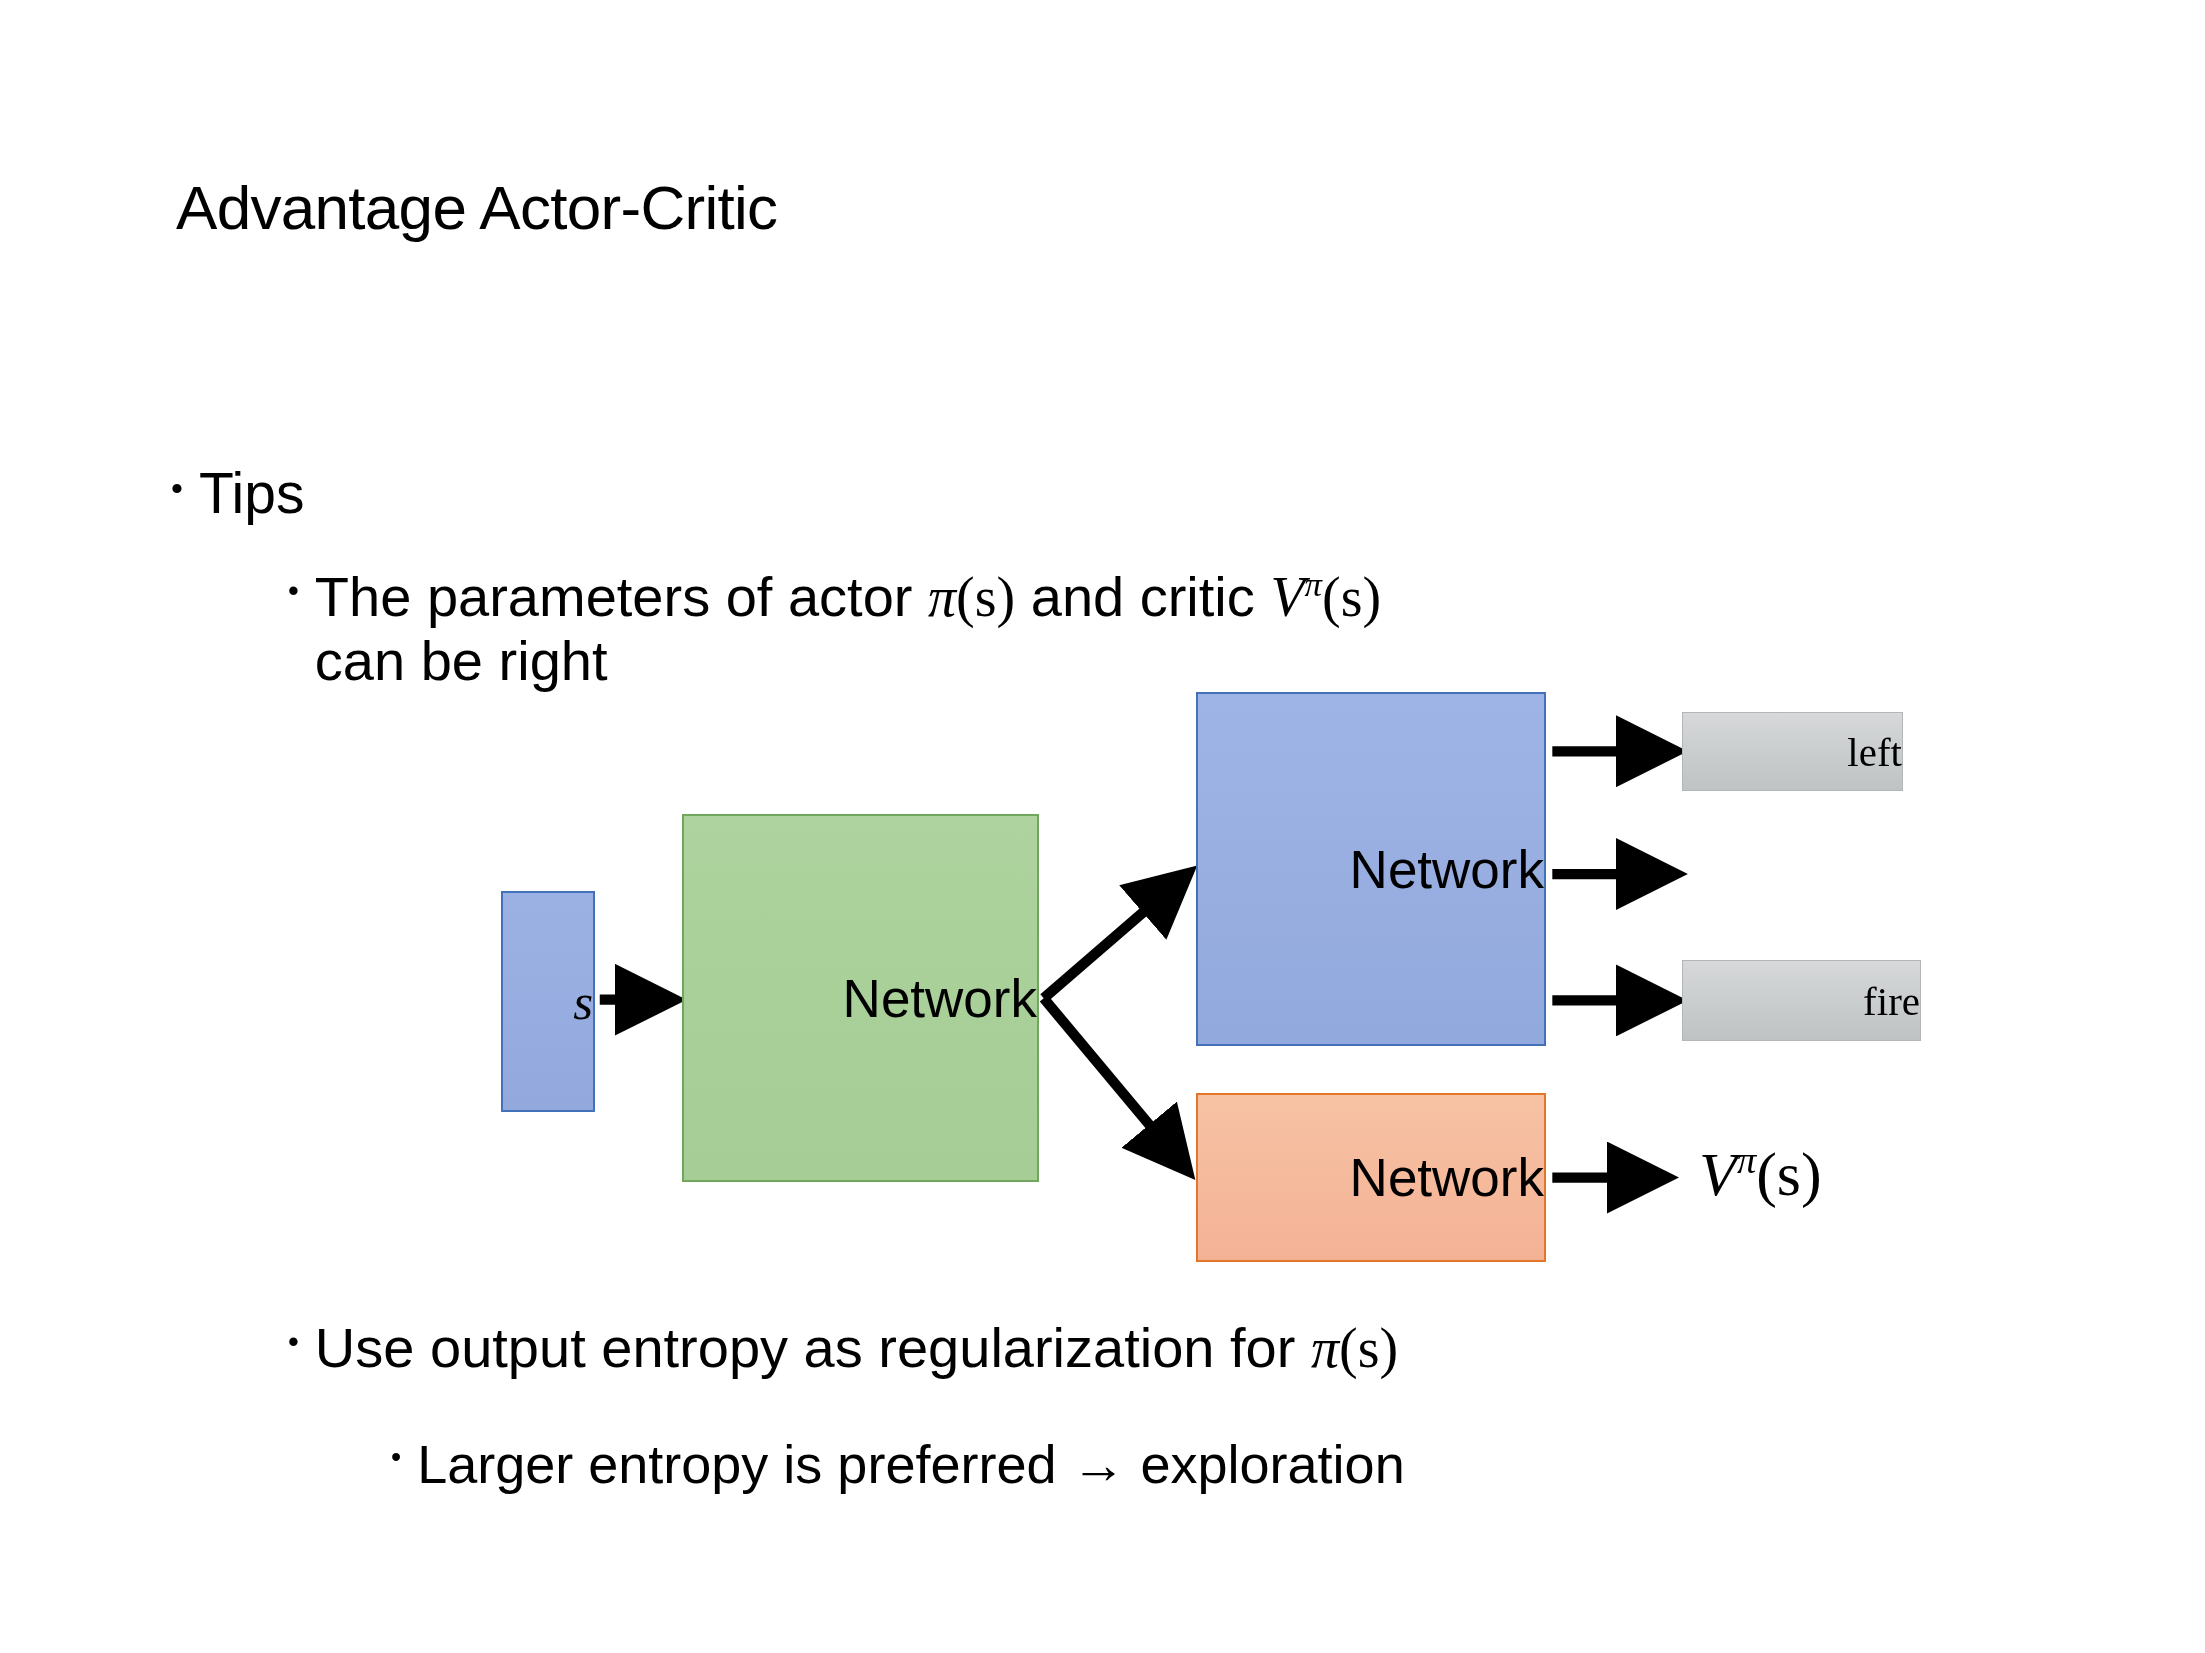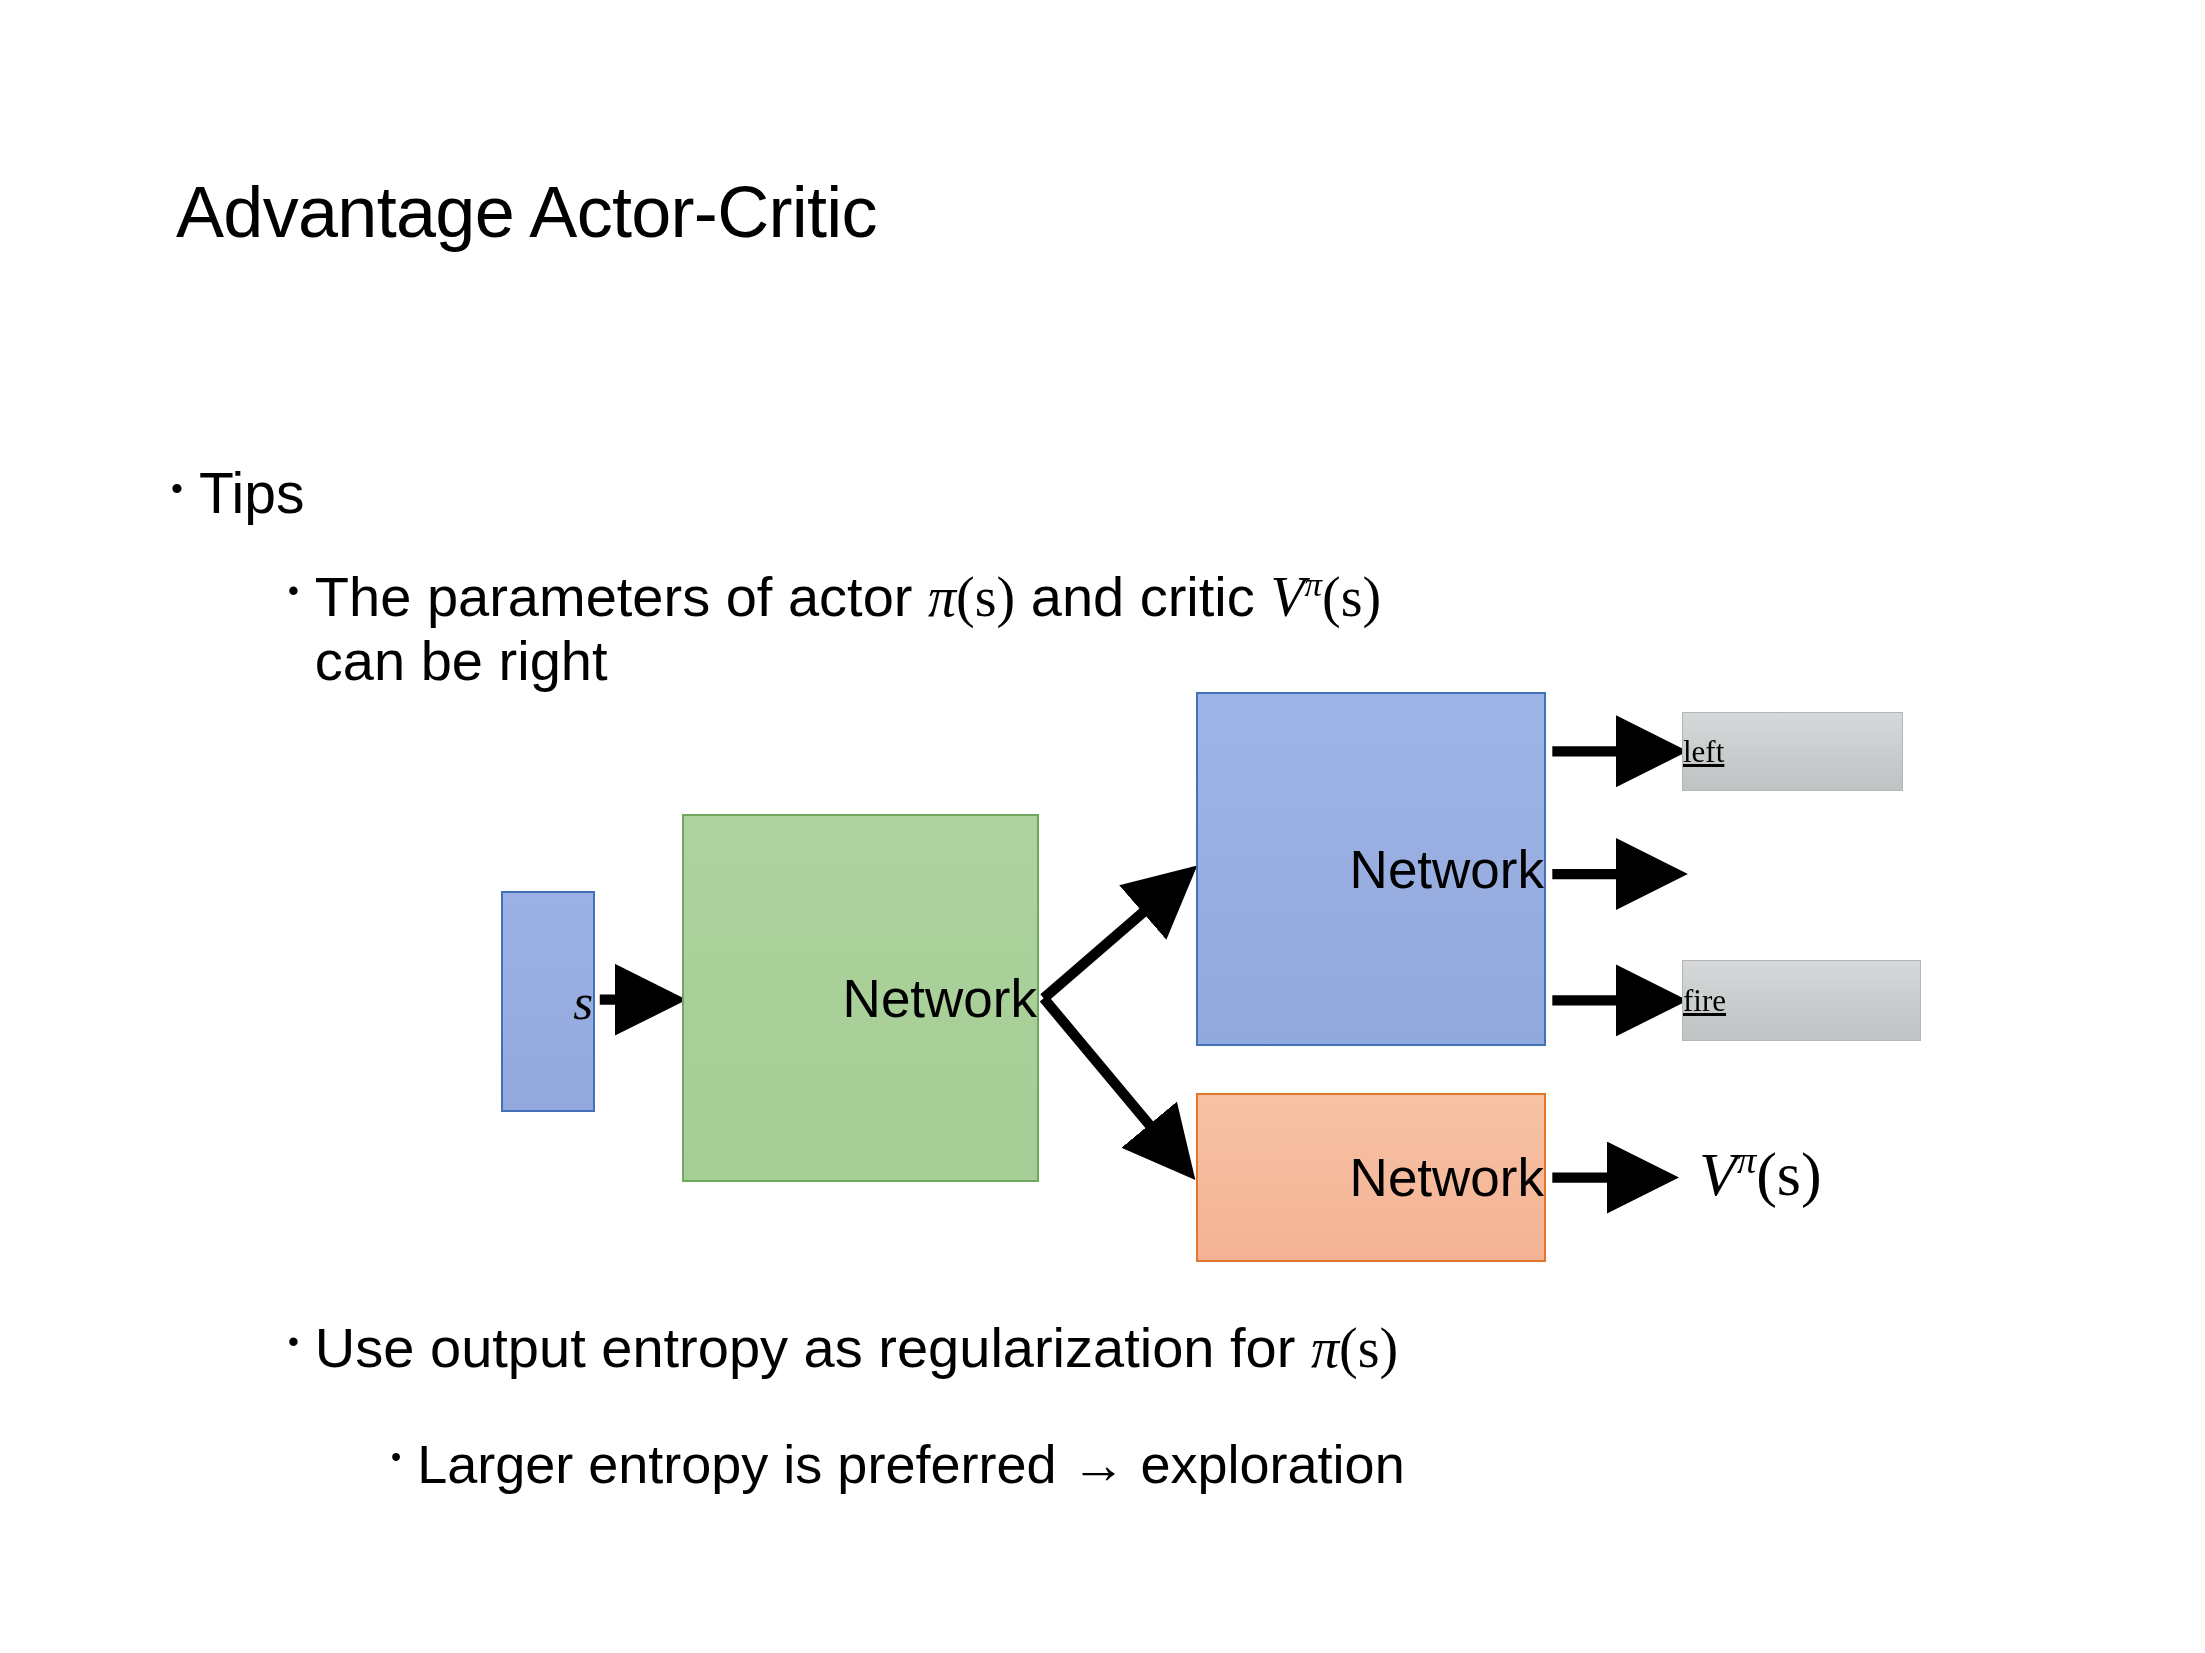--- a/index.html
+++ b/index.html
@@ -16,21 +16,21 @@
     font-family: "Liberation Sans", sans-serif;
     color: #000000;
   }
 
   
   #title {
     position: absolute;
     left: 176px;
     top: 175px;
     width: 1838px;
-    font-size: 72px;
+    font-size: 62px;
     line-height: 1.05;
     font-weight: 400;
     letter-spacing: -0.7px;
     color: #000000;
     white-space: nowrap;
   }
 
   
   .bullet {
     position: absolute;
@@ -162,27 +162,26 @@
     background: linear-gradient(180deg, #f7c2a4 0%, #f4b295 100%);
     border: 2.2px solid #e2762a;
     font-size: 53px;
   }
 
   .out-box {
     position: absolute;
     box-sizing: border-box;
     display: flex;
     align-items: center;
-    justify-content: flex-start;
+    justify-content: flex-end;
     background: linear-gradient(180deg, #d6d8d9 0%, #bfc3c4 100%);
     border: 1.5px solid #b2b6b7;
     font-family: "Liberation Serif", serif;
-    font-size: 31px;
-    color: #000000;
-    text-decoration: underline;
+    font-size: 41px;
+    color: #000000;
   }
   #out-left  { left: 1682px; top: 712px;  width: 221px; height: 79px; }
   #out-right { left: 1682px; top: 834px; width: 221px; height: 81px; }
   #out-fire  { left: 1682px; top: 960px; width: 239px; height: 81px; }
 
   #label-v {
     position: absolute;
     left: 1669px;
     top: 1138px;
     font-size: 62px;

